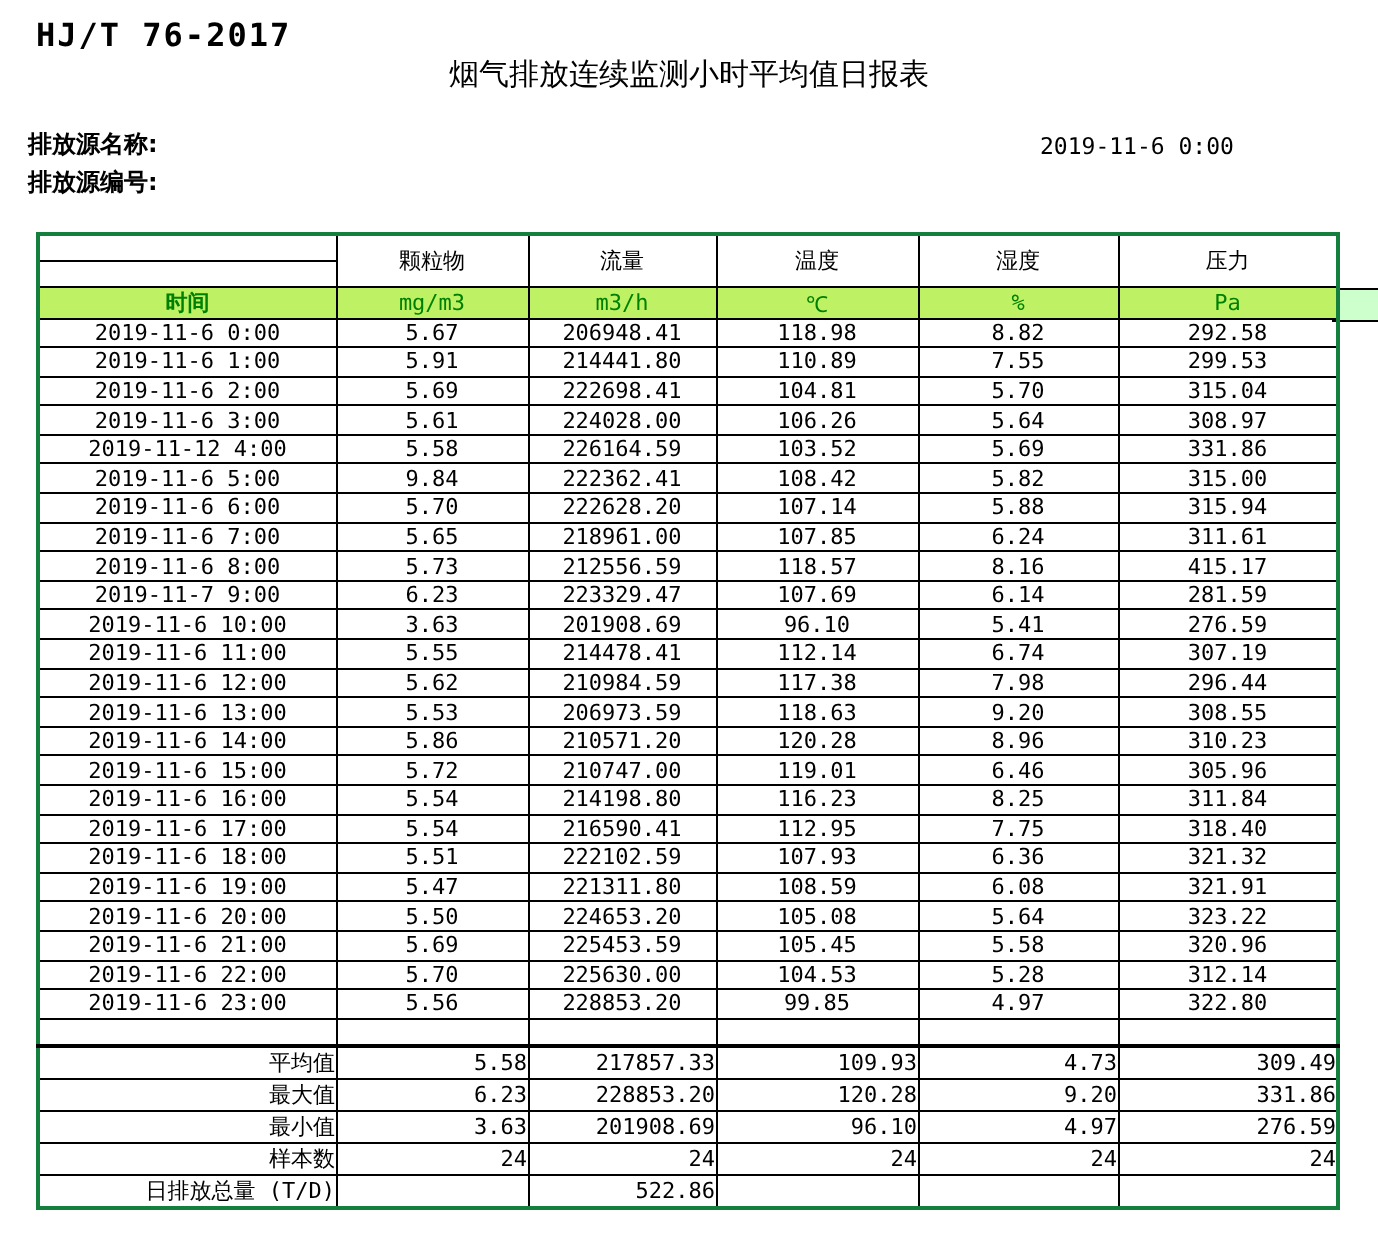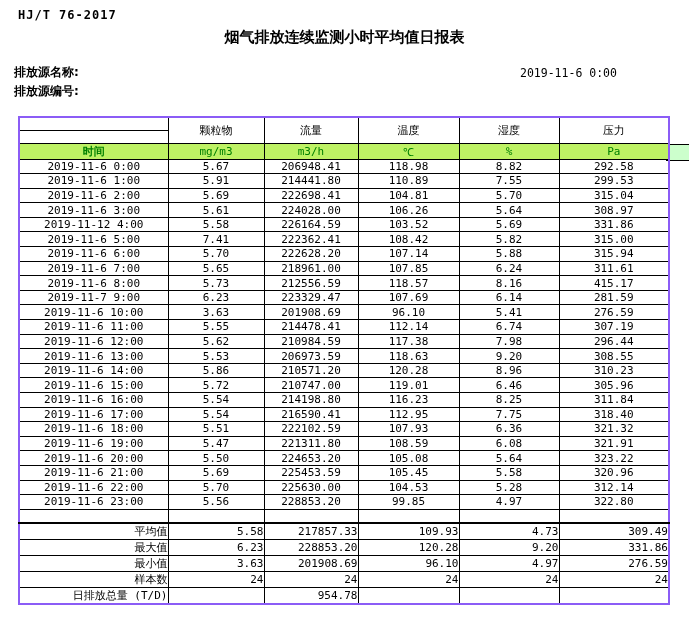--- a/index.html
+++ b/index.html
@@ -3,38 +3,38 @@
 <meta charset="utf-8">
 <style>
   * { margin:0; padding:0; box-sizing:border-box; }
   html,body { background:#ffffff; }
   #page {
     position:relative; width:689px; height:620px; background:#ffffff;
     font-family:"DejaVu Sans", sans-serif; color:#000; overflow:hidden;
   }
   .std-no {
     position:absolute; top:8px; left:18px;
-    font-size:12px; font-weight:bold; letter-spacing:1px;
+    font-size:16px; font-weight:bold; letter-spacing:1px;
     font-family:"DejaVu Sans Mono", monospace;
   }
   .report-title {
     position:absolute; top:28px; left:0; width:100%;
-    text-align:center; font-size:15px; font-weight:bold;
+    text-align:center; font-size:15px; font-weight:normal;
   }
   .src-label { position:absolute; left:14px; font-size:12px; font-weight:bold; }
   #src-name { top:64px; }
   #src-id   { top:83px; }
   .report-datetime {
     position:absolute; top:66px; left:520px; width:120px;
     font-size:11.5px; font-family:"DejaVu Sans Mono", monospace;
   }
   table.report {
     position:absolute; top:116px; left:18px; width:650px;
     border-collapse:collapse; table-layout:fixed;
-    border:2px solid #8b5cf6; z-index:2;
+    border:2px solid #15803d; z-index:2;
   }
   table.report td {
     border:1px solid #000; text-align:center; vertical-align:middle;
     font-size:11px; font-family:"DejaVu Sans Mono", monospace;
     overflow:hidden; white-space:nowrap; padding:0;
   }
   tr.head-band td { height:13px; }
   td.col-head { font-size:12px; font-family:"DejaVu Sans", sans-serif; }
   tr.unit-row td {
     height:15px; background:#bef264; color:#008000;
@@ -133,21 +133,21 @@
         <tr class="data-row">
           <td>2019-11-12  4:00</td>
           <td>5.58</td>
           <td>226164.59</td>
           <td>103.52</td>
           <td>5.69</td>
           <td>331.86</td>
         </tr>
         <tr class="data-row">
           <td>2019-11-6  5:00</td>
-          <td>7.41</td>
+          <td>9.84</td>
           <td>222362.41</td>
           <td>108.42</td>
           <td>5.82</td>
           <td>315.00</td>
         </tr>
         <tr class="data-row">
           <td>2019-11-6  6:00</td>
           <td>5.70</td>
           <td>222628.20</td>
           <td>107.14</td>
@@ -328,21 +328,21 @@
           <td class="summary-label">样本数</td>
           <td>24</td>
           <td>24</td>
           <td>24</td>
           <td>24</td>
           <td>24</td>
         </tr>
         <tr class="summary-row">
           <td class="summary-label">日排放总量 (T/D)</td>
           <td></td>
-          <td>954.78</td>
+          <td>522.86</td>
           <td></td>
           <td></td>
           <td></td>
         </tr>
       </tbody>
   </table>
 
 </div>
 
 </body></html>

